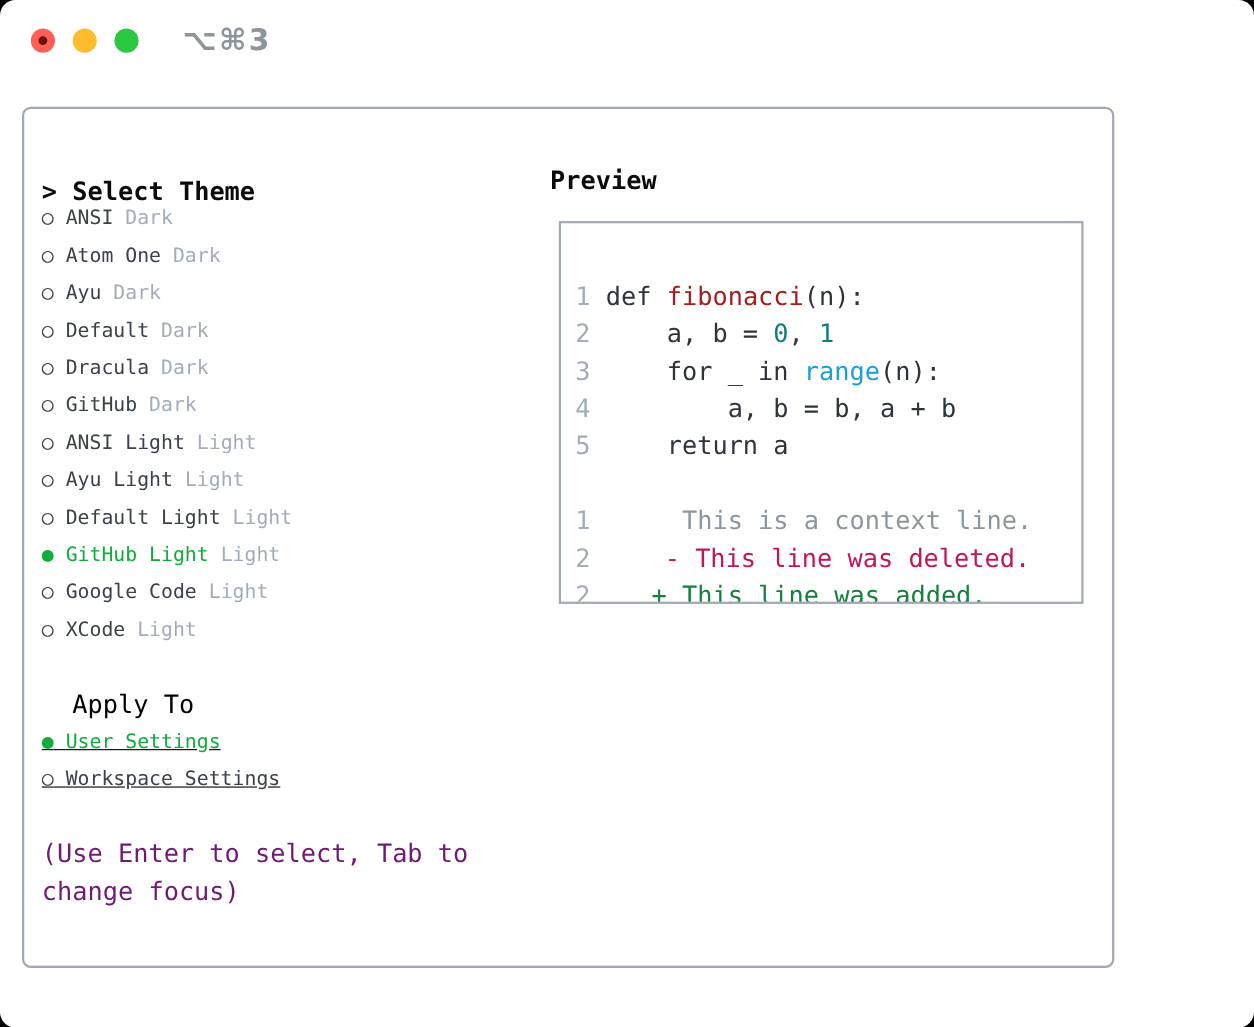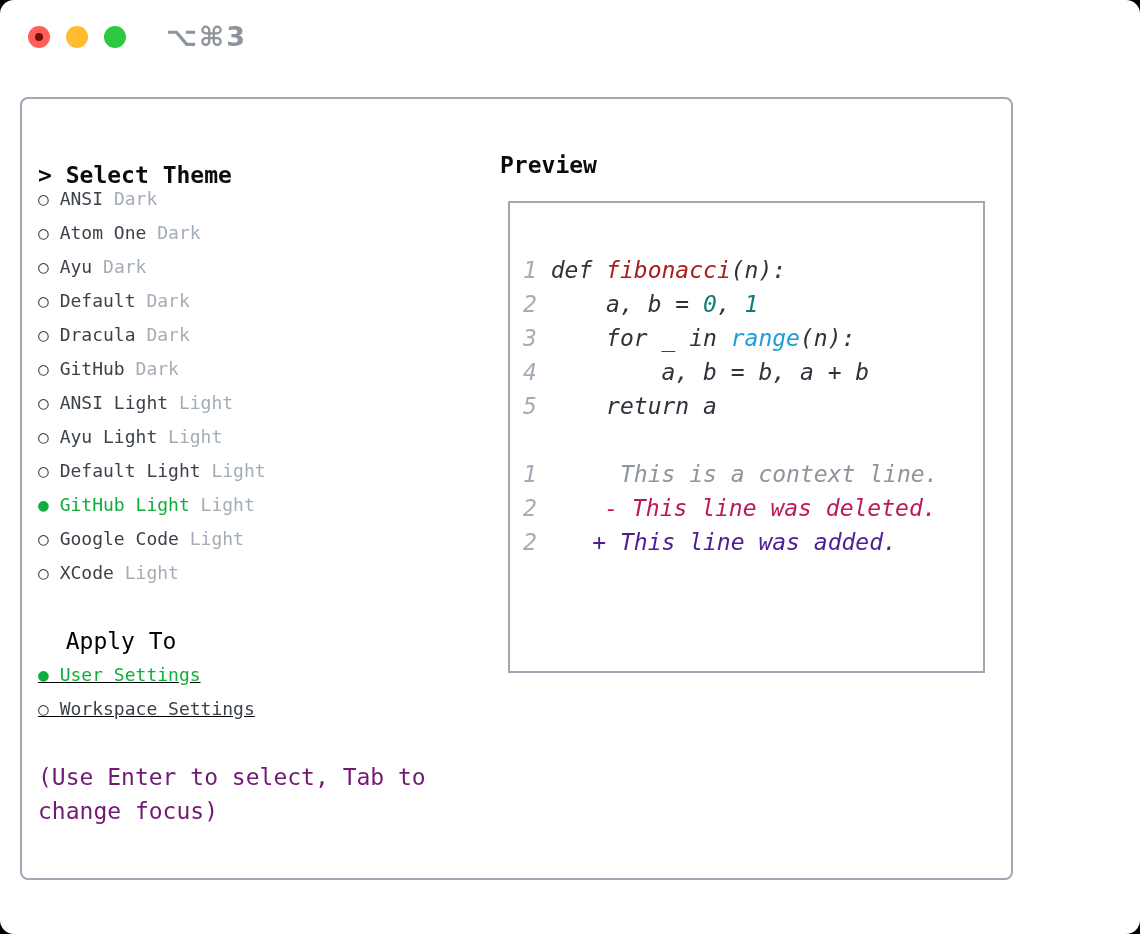--- a/index.html
+++ b/index.html
@@ -30,32 +30,32 @@
 
   #theme-list{position:absolute;left:38px;top:182px;}
   #apply-list{position:absolute;left:38px;top:658px;text-decoration:underline;}
   #hint{position:absolute;left:38px;top:760px;}
   .hint-line{font-size:23px;line-height:34px;color:#701a75;white-space:pre;}
 
   .item .variant{color:#a3adb8;}
   .item.selected .marker,.item.selected .name{color:#10ad3c;}
 
   
-  .preview-box{position:absolute;left:508px;top:201px;width:477px;height:472px;
+  .preview-box{position:absolute;left:508px;top:201px;width:477px;height:348px;
                border:2px solid #a0a8b3;background:#fff;box-sizing:border-box;
-               padding:16px 0 0 13px;overflow:hidden;font-style:italic;}
+               padding:16px 0 0 13px;overflow:hidden;}
   .code-line{font-size:23px;line-height:34px;white-space:pre;min-height:34px;}
   .c-lineno{color:#a3adb8;}
   .c-code{color:#2e343b;}
   .c-func{color:#a61e1e;}
   .c-num{color:#0f7d78;}
   .c-builtin{color:#1b9ed9;}
   .c-ctx{color:#8d959d;}
   .c-del{color:#be185d;margin-left:12px;}
-  .c-add{color:#4c1d95;}
+  .c-add{color:#15803d;}
 </style>
 </head>
 <body>
 
 <div class="window">
 
   <div class="titlebar">
     <div class="tl-dot tl-close">
       <span class="tl-edited"></span>
     </div>

